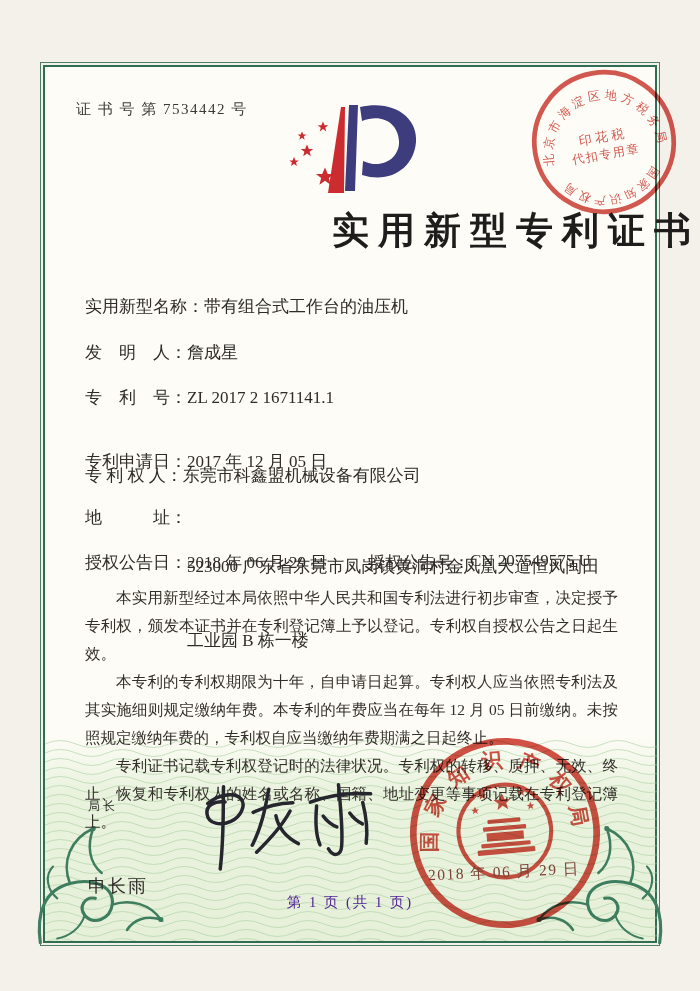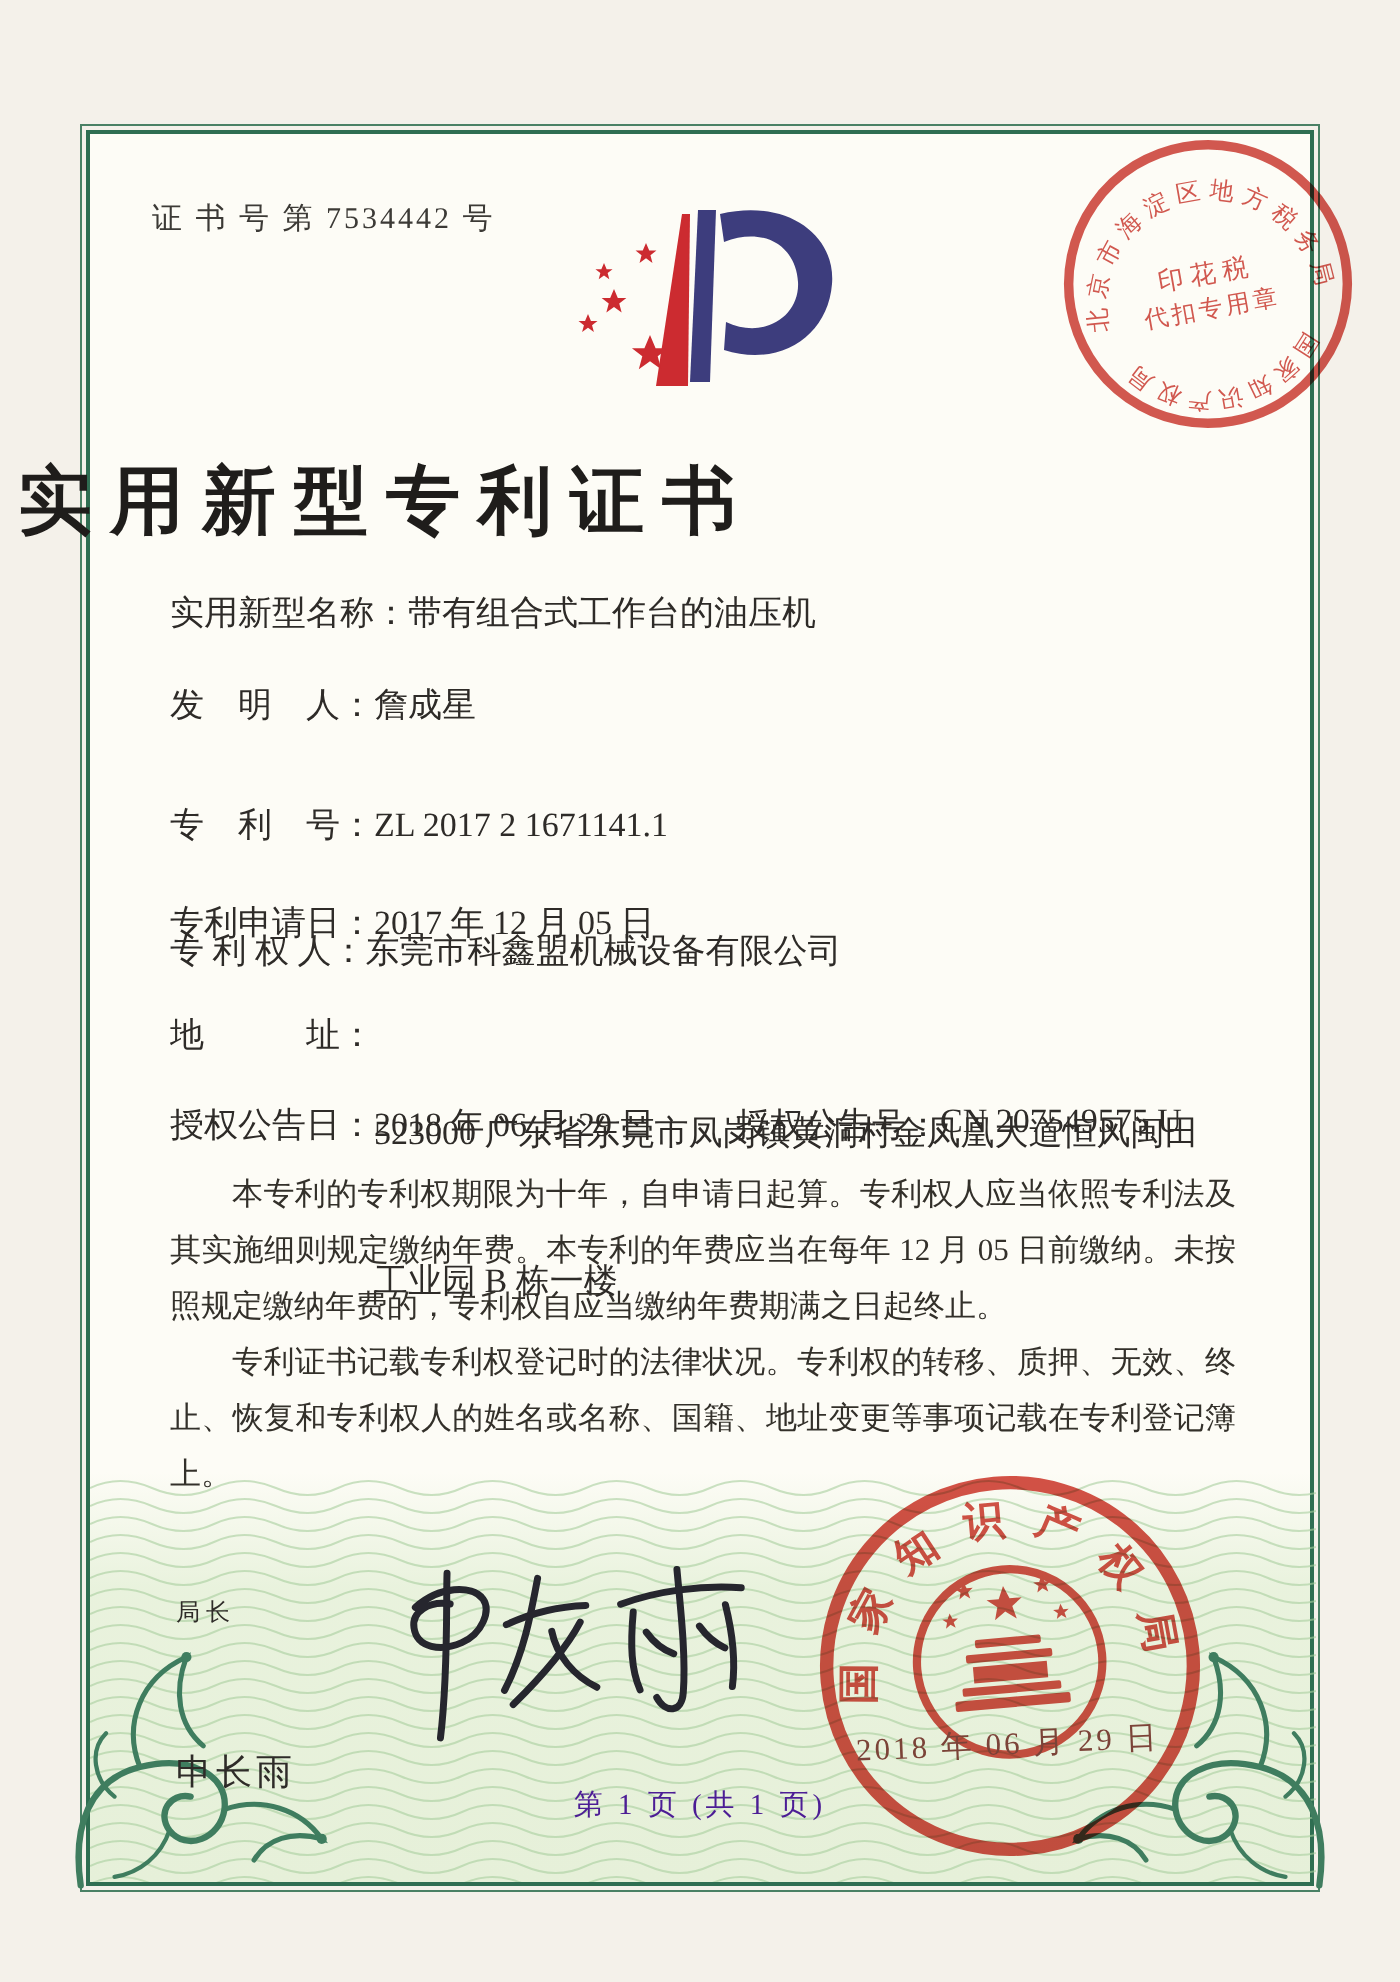--- a/index.html
+++ b/index.html
@@ -14,22 +14,22 @@
     border:1.5px solid #4a8165;z-index:0;}
   .frame-inner{position:absolute;left:2px;top:2px;right:2px;bottom:2px;
     border:2.5px solid #2f6e52;background:#fdfcf6;}
   
   .guilloche{position:absolute;left:0;right:0;bottom:0;height:205px;
     background:linear-gradient(180deg,rgba(228,240,215,0) 0%,rgba(228,240,215,.8) 28%,#e6f0d9 100%);}
   .guilloche svg{position:absolute;left:0;bottom:0;opacity:.6;}
   
   .cert-no{position:absolute;left:76px;top:100px;font-size:15px;letter-spacing:1.5px;color:#3c3a36;z-index:2;}
   .logo{position:absolute;left:278px;top:98px;width:152px;height:106px;z-index:2;}
-  .title{position:absolute;left:0;right:0;top:206px;text-align:left;
-    font-size:37px;font-weight:bold;letter-spacing:9px;text-indent:9px;color:#1f1d1b;z-index:2;margin-top:20px;}
+  .title{position:absolute;left:0;right:0;top:206px;text-align:right;
+    font-size:37px;font-weight:bold;letter-spacing:9px;text-indent:9px;color:#1f1d1b;z-index:2;}
   .row{position:absolute;left:85px;width:545px;display:flex;font-size:17px;line-height:24px;z-index:2;}
   .row .lbl{white-space:pre;flex:0 0 auto;}
   .row .val{white-space:pre-wrap;}
   .addr-lines div{line-height:26px;}
   .grant-no{position:absolute;left:368px;top:551px;font-size:17px;z-index:2;display:flex;}
   .paras{position:absolute;left:85px;top:584px;width:533px;z-index:2;}
   .paras p{margin:0;font-size:15.5px;line-height:28px;text-align:justify;
     text-indent:2em;color:#33302a;}
   .sig-title{position:absolute;left:88px;top:798px;font-size:12px;letter-spacing:3px;z-index:3;}
   .sig-name{position:absolute;left:88px;top:874px;font-size:18px;letter-spacing:2px;z-index:3;}
@@ -144,21 +144,21 @@
   <div class="title">实用新型专利证书</div>
 
   <div class="row" style="top:341px">
     <span class="lbl">发　明　人：</span>
     <span class="val">詹成星</span>
   </div>
   <div class="row" style="top:295px">
     <span class="lbl">实用新型名称：</span>
     <span class="val">带有组合式工作台的油压机</span>
   </div>
-  <div class="row" style="top:401px">
+  <div class="row" style="top:386px">
     <span class="lbl">专　利　号：</span>
     <span class="val">ZL 2017 2 1671141.1</span>
   </div>
   <div class="row" style="top:450px">
     <span class="lbl">专利申请日：</span>
     <span class="val">2017 年 12 月 05 日</span>
   </div>
   <div class="row" style="top:464px">
     <span class="lbl">专 利 权 人：</span>
     <span class="val">东莞市科鑫盟机械设备有限公司</span>
@@ -173,20 +173,21 @@
   <div class="row" style="top:551px;width:280px">
     <span class="lbl">授权公告日：</span>
     <span class="val">2018 年 06 月 29 日</span>
   </div>
   <div class="grant-no">
     <span class="lbl">授权公告号：</span>
     <span class="val">CN 207549575 U</span>
   </div>
 
   <div class="paras">
+    <p>本实用新型经过本局依照中华人民共和国专利法进行初步审查，决定授予专利权，颁发本证书并在专利登记簿上予以登记。专利权自授权公告之日起生效。</p>
     <p>本专利的专利权期限为十年，自申请日起算。专利权人应当依照专利法及其实施细则规定缴纳年费。本专利的年费应当在每年 12 月 05 日前缴纳。未按照规定缴纳年费的，专利权自应当缴纳年费期满之日起终止。</p>
     <p>专利证书记载专利权登记时的法律状况。专利权的转移、质押、无效、终止、恢复和专利权人的姓名或名称、国籍、地址变更等事项记载在专利登记簿上。</p>
   </div>
 
   <div class="sig-title">局长</div>
   <div class="sig-name">申长雨</div>
   <svg class="sig-hand" viewBox="0 0 190 95">
     <g fill="none" stroke="#26262e" stroke-width="3.4" stroke-linecap="round">
       <path d="M34,8 C33,22 33,56 28,88"></path>
       <path d="M18,24 C30,14 46,14 51,21 C55,27 50,38 40,42 C30,46 18,44 17,34 C16,26 25,21 35,23"></path>

